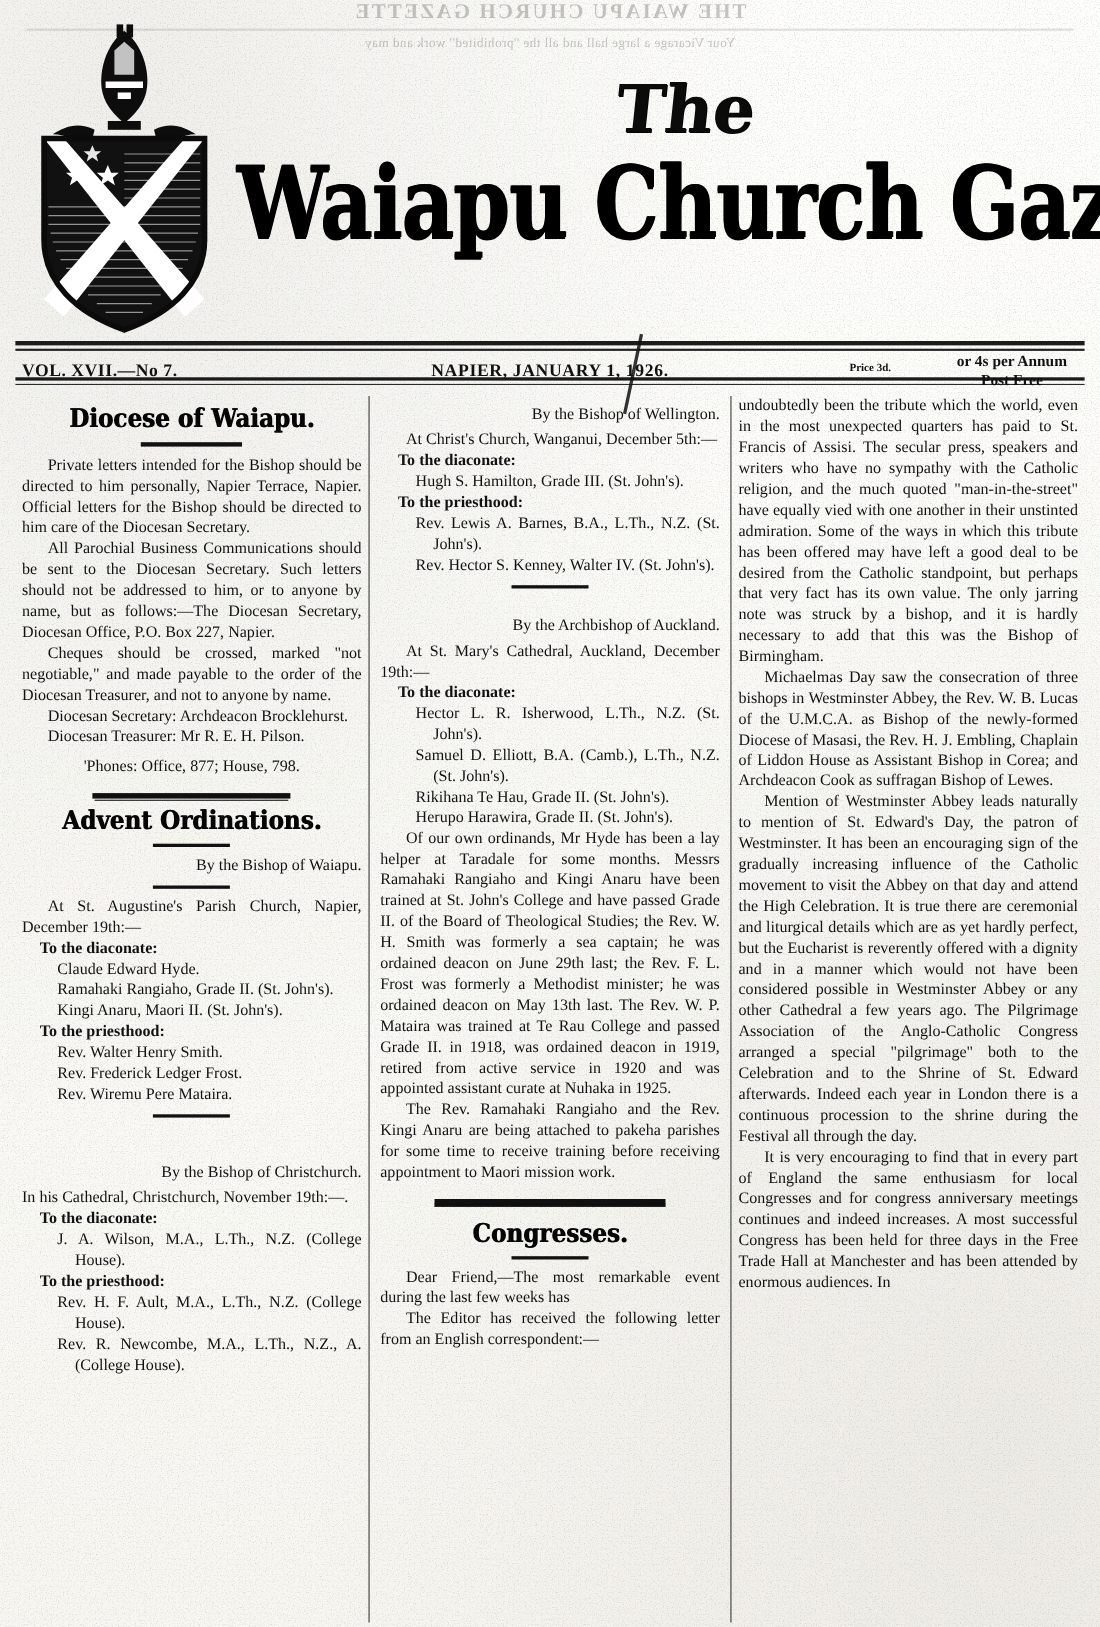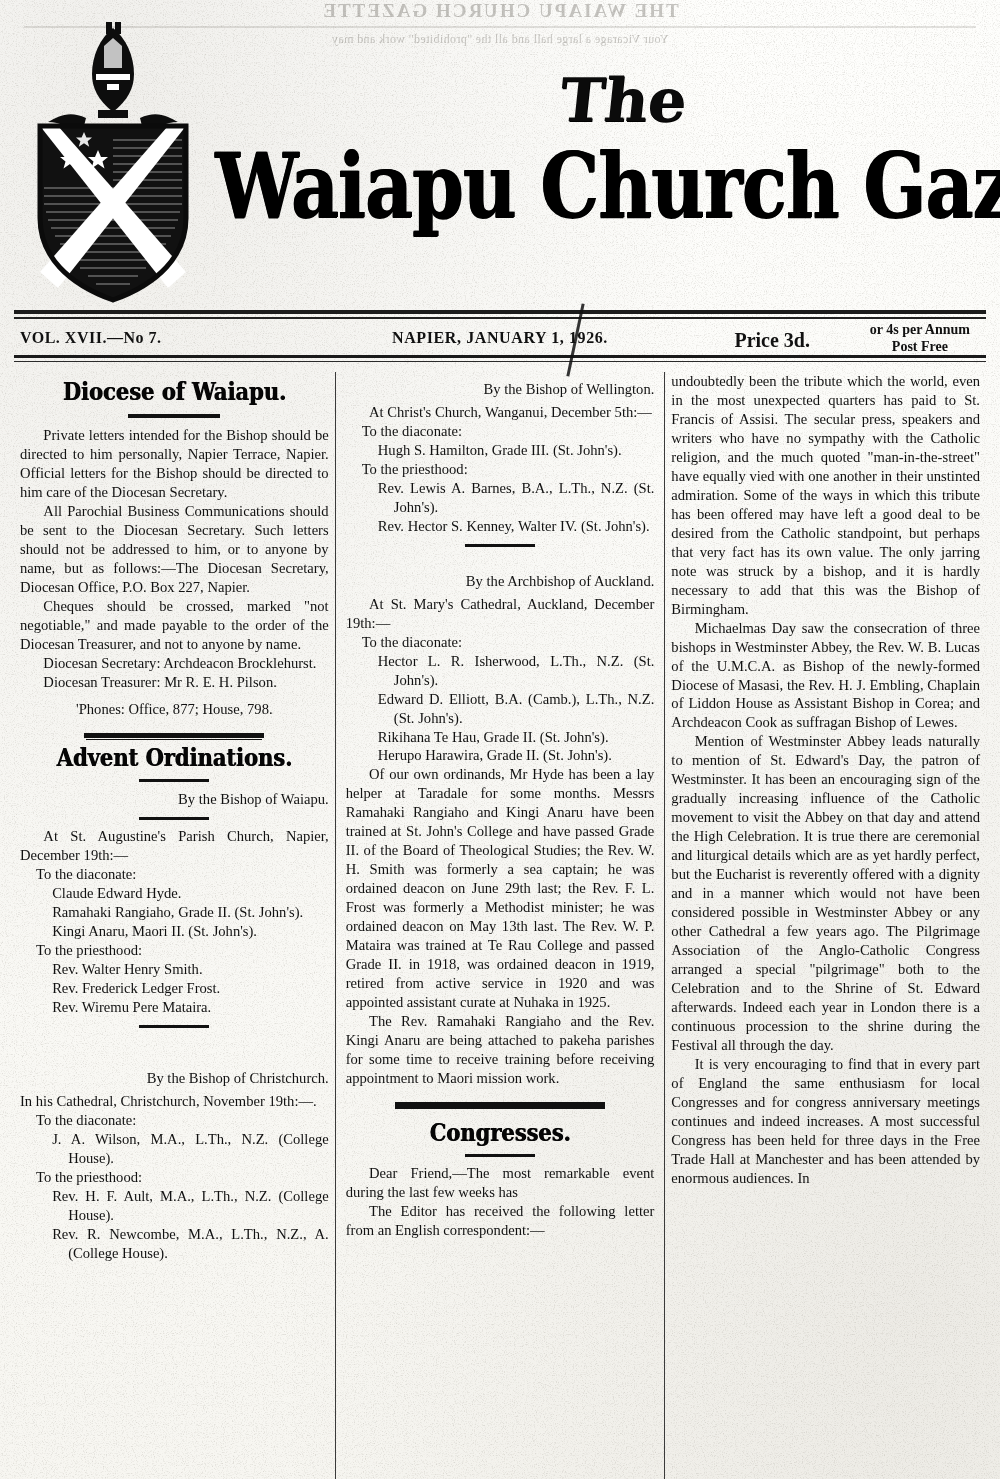--- a/index.html
+++ b/index.html
@@ -66,27 +66,27 @@
     text-shadow:1px 0 0 #000, 0 1px 0 #000;
     white-space:nowrap;
   }
 
   
   .rule-thick{height:4px;background:#1c1c1c;margin:0 14px;}
   .rule-thin{height:1.5px;background:#222;margin:3px 14px 0 14px;}
 
   
   .volbar{
-    position:relative;height:36px;margin:0 16px;
+    position:relative;height:24px;margin:0 16px;
     font-family:"Liberation Serif", serif;
     font-weight:bold;
   }
   .volbar .vol{position:absolute;left:4px;top:10px;font-size:16px;letter-spacing:.5px;}
   .volbar .place{position:absolute;left:50%;top:10px;transform:translateX(-50%);font-size:16px;letter-spacing:.6px;white-space:nowrap;text-align:center;}
-  .volbar .price{position:absolute;right:174px;top:10px;font-size:20px;}
+  .volbar .price{position:absolute;right:174px;top:10px;font-size:10px;}
   .volbar .annum{position:absolute;right:14px;top:2px;font-size:14px;font-weight:bold;text-align:center;line-height:1.25;}
   .strike{
     position:absolute;left:558px;top:-16px;width:3px;height:74px;
     background:#111;transform:rotate(12deg);opacity:.85;
   }
 
   .rule-double{margin:0 14px;}
   .rule-double .a{height:3px;background:#1a1a1a;}
   .rule-double .b{height:1.5px;background:#2a2a2a;margin-top:3px;}
 
@@ -121,21 +121,21 @@
     transform:scaleY(1.12);
     transform-origin:center;
     text-shadow:.7px 0 0 #000;
   }
   .minirule{width:92px;height:4px;background:#111;margin:9px auto 8px auto;}
   .minirule.sm{width:70px;height:3px;margin:8px auto 7px auto;}
   .breakrule{width:180px;height:5px;background:#111;margin:14px auto 4px auto;box-shadow:0 4px 0 -2px #111;}
   .breakrule2{width:210px;height:4px;background:#111;margin:14px auto 10px auto;border-bottom:3px double #111;}
 
   .centerline{text-align:right;text-indent:0;margin:8px 0 4px 0;}
-  .indent1{text-indent:0;padding-left:1.1em;}
+  .indent1{text-indent:0;padding-left:1.1em;font-weight:bold;}
   .hang{text-indent:-1.1em;padding-left:3.3em;}
   .phones{text-align:center;text-indent:0;margin-top:8px;font-weight:normal;}
   .spacer{height:10px;}
   .spacer-lg{height:26px;}
 </style>
 </head>
 <body>
 
 <div class="paper"></div>
 
@@ -284,21 +284,21 @@
       <p class="p hang">Rev. Lewis A. Barnes, B.A., L.Th., N.Z. (St. John's).</p>
       <p class="p hang">Rev. Hector S. Kenney, Walter IV. (St. John's).</p>
 
       <div class="minirule sm"></div>
       <div class="spacer"></div>
 
       <p class="p centerline">By the Archbishop of Auckland.</p>
       <p class="p">At St. Mary's Cathedral, Auckland, December 19th:—</p>
       <p class="p indent1">To the diaconate:</p>
       <p class="p hang">Hector L. R. Isherwood, L.Th., N.Z. (St. John's).</p>
-      <p class="p hang">Edward D. Elliott, B.A. (Camb.), L.Th., N.Z. (St. John's).</p>
+      <p class="p hang">Samuel D. Elliott, B.A. (Camb.), L.Th., N.Z. (St. John's).</p>
       <p class="p hang">Rikihana Te Hau, Grade II. (St. John's).</p>
       <p class="p hang">Herupo Harawira, Grade II. (St. John's).</p>
 
       <p class="p">Of our own ordinands, Mr Hyde has been a lay helper at Taradale for some months. Messrs Ramahaki Rangiaho and Kingi Anaru have been trained at St. John's College and have passed Grade II. of the Board of Theological Studies; the Rev. W. H. Smith was formerly a sea captain; he was ordained deacon on June 29th last; the Rev. F. L. Frost was formerly a Methodist minister; he was ordained deacon on May 13th last. The Rev. W. P. Mataira was trained at Te Rau College and passed Grade II. in 1918, was ordained deacon in 1919, retired from active service in 1920 and was appointed assistant curate at Nuhaka in 1925.</p>
       <p class="p">The Rev. Ramahaki Rangiaho and the Rev. Kingi Anaru are being attached to pakeha parishes for some time to receive training before receiving appointment to Maori mission work.</p>
 
       <div class="breakrule2"></div>
       <div class="sechead">Congresses.</div>
       <div class="minirule sm"></div>
 

